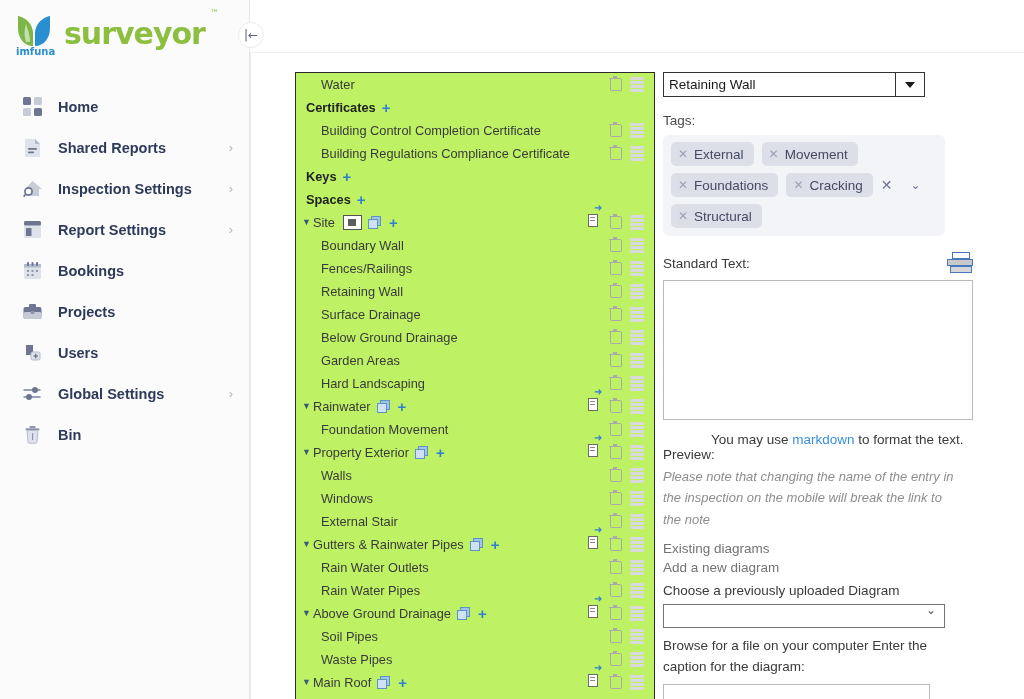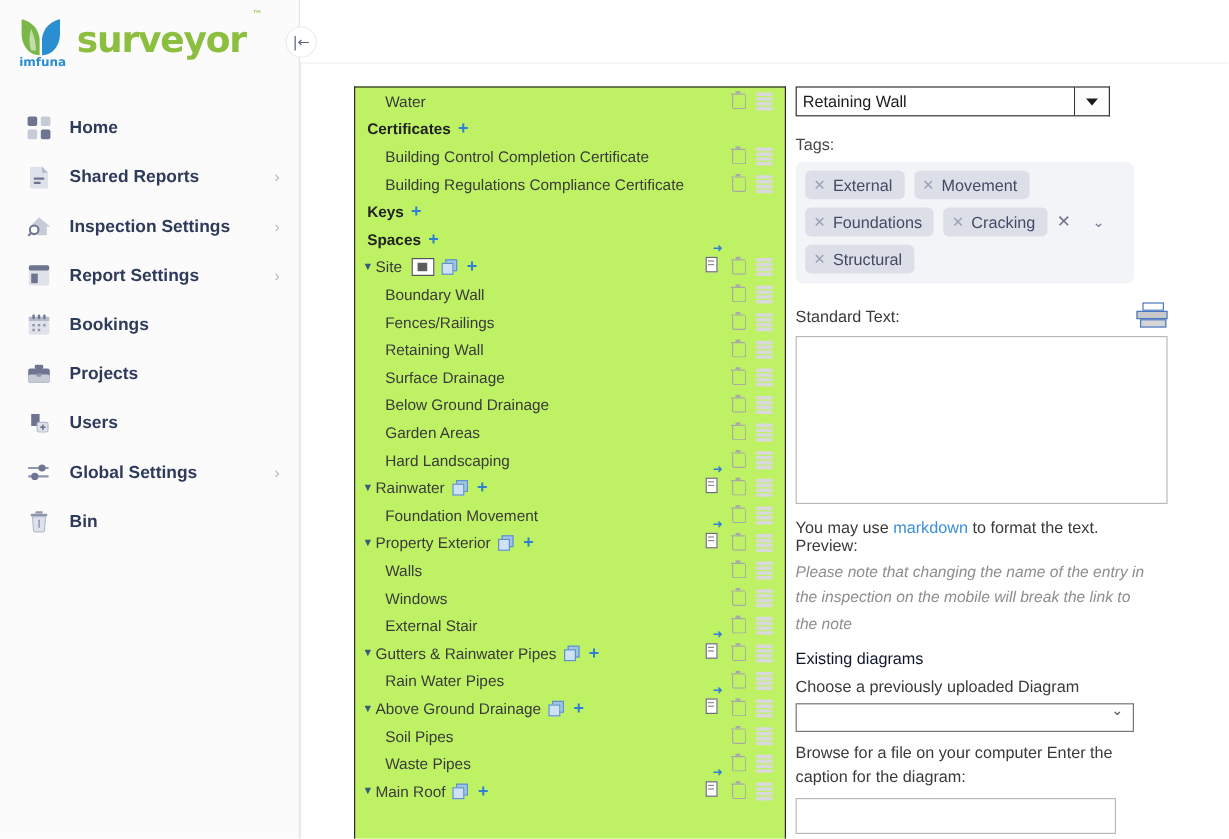--- a/index.html
+++ b/index.html
@@ -144,26 +144,26 @@
                 border:1.6px solid #4a78c0; background:#c9c9c9; }
   .listico .b { position:absolute; left:3px; top:14px; width:22px; height:7px;
                 border:1.6px solid #4a78c0; background:#d6d6d6; }
 
   #std-text {
     margin-top:6px; width:310px; height:140px; border:1px solid #b9b9b9;
     background:#fff; resize:none; font-family:"Liberation Sans", sans-serif;
     font-size:13px; padding:4px; display:block;
   }
 
-  .mk-line { margin-top:12px; font-size:13.5px; color:#3a3a3a; }
+  .mk-line { margin-top:12px; font-size:13.5px; color:#3a3a3a;margin-left:48px; }
   .mk-link { color:#3a8fdd; cursor:pointer; }
   .prev-head { font-size:13.5px; color:#3a3a3a; }
   .prev-txt { margin-top:4px; font-size:13px; color:#8d8d8d; font-style:italic;
               line-height:1.65; width:300px; }
-  .dim { font-size:13.5px; color:#0f172a; line-height:1.35; }
+  .dim { font-size:13.5px; color:#737373; line-height:1.35; }
   .choose { margin-top:6px; font-size:13.5px; color:#3a3a3a; }
 
   #diagram-select {
     margin-top:6px; width:282px; height:24px; border:1px solid #767676;
     background:#fff; font-size:13px; appearance:none; -webkit-appearance:none;
     padding:0 6px; font-family:"Liberation Sans", sans-serif; position:relative;
   }
   .sel-holder { position:relative; width:282px; }
   .sel-holder .cv { position:absolute; right:9px; top:5px; color:#555; font-size:12px;
                     pointer-events:none; font-family:"DejaVu Sans", sans-serif; }
@@ -612,20 +612,33 @@
         <span class="ic"><span class="trash"><span class="trash-lid"></span></span></span>
         <span class="drag">
           <i></i>
           <i></i>
           <i></i>
           <i></i>
         </span>
       </span>
     </div>
     <div class="tree-row child">
+      <span class="tname">Rain Water Outlets</span>
+      <span class="row-actions">
+        <span class="ic-slot"></span>
+        <span class="ic"><span class="trash"><span class="trash-lid"></span></span></span>
+        <span class="drag">
+          <i></i>
+          <i></i>
+          <i></i>
+          <i></i>
+        </span>
+      </span>
+    </div>
+    <div class="tree-row child">
       <span class="tname">Rain Water Pipes</span>
       <span class="row-actions">
         <span class="ic-slot"></span>
         <span class="ic"><span class="trash"><span class="trash-lid"></span></span></span>
         <span class="drag">
           <i></i>
           <i></i>
           <i></i>
           <i></i>
         </span>
@@ -751,20 +764,21 @@
   <textarea id="std-text" value="" style=""></textarea>
 
   <div class="mk-line">
     <span>You may use </span><a class="mk-link">markdown</a><span> to format the text.</span>
   </div>
 
   <div class="prev-head">Preview:</div>
   <div class="prev-txt">Please note that changing the name of the entry in the inspection on the mobile will break the link to the note</div>
 
   <div class="dim" style="margin-top:10px;">Existing diagrams</div>
+  <div class="dim">Add a new diagram</div>
 
   <div class="choose">Choose a previously uploaded Diagram</div>
 
   <div class="sel-holder">
     <select id="diagram-select"><option></option></select>
     <span class="cv">⌄</span>
   </div>
 
   <div class="browse-line">Browse for a file on your computer Enter the caption for the diagram:</div>
 

